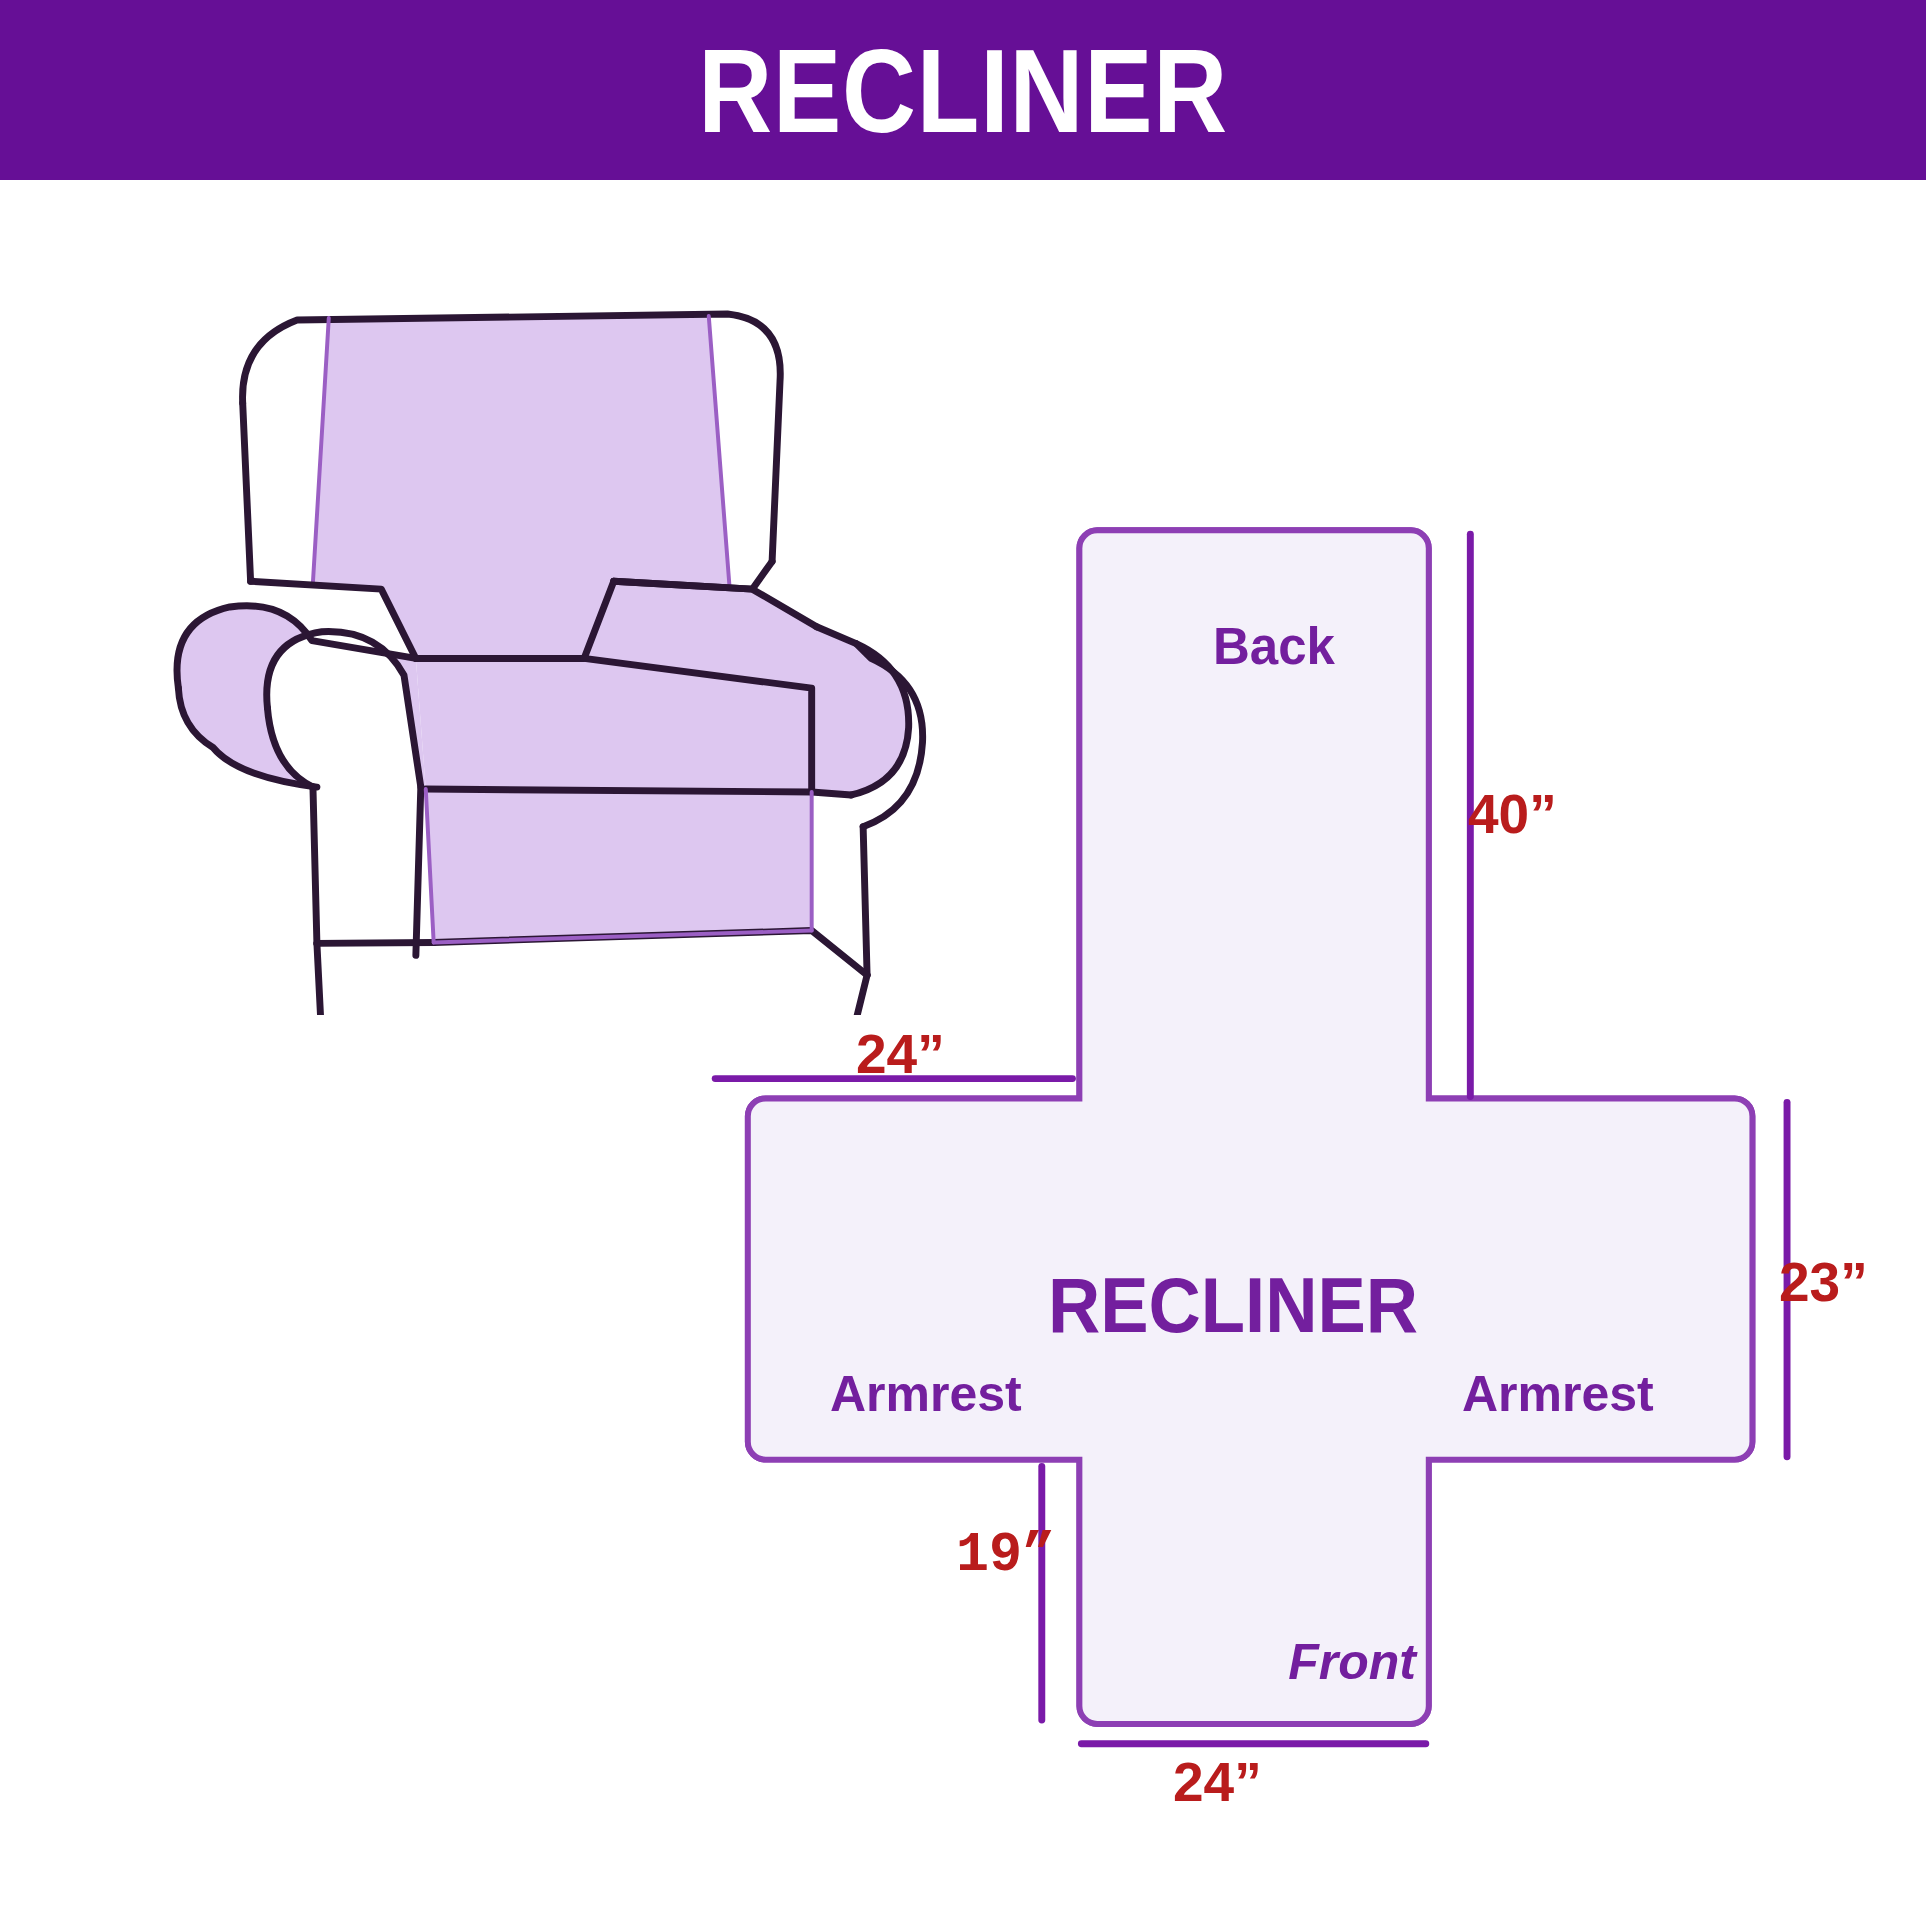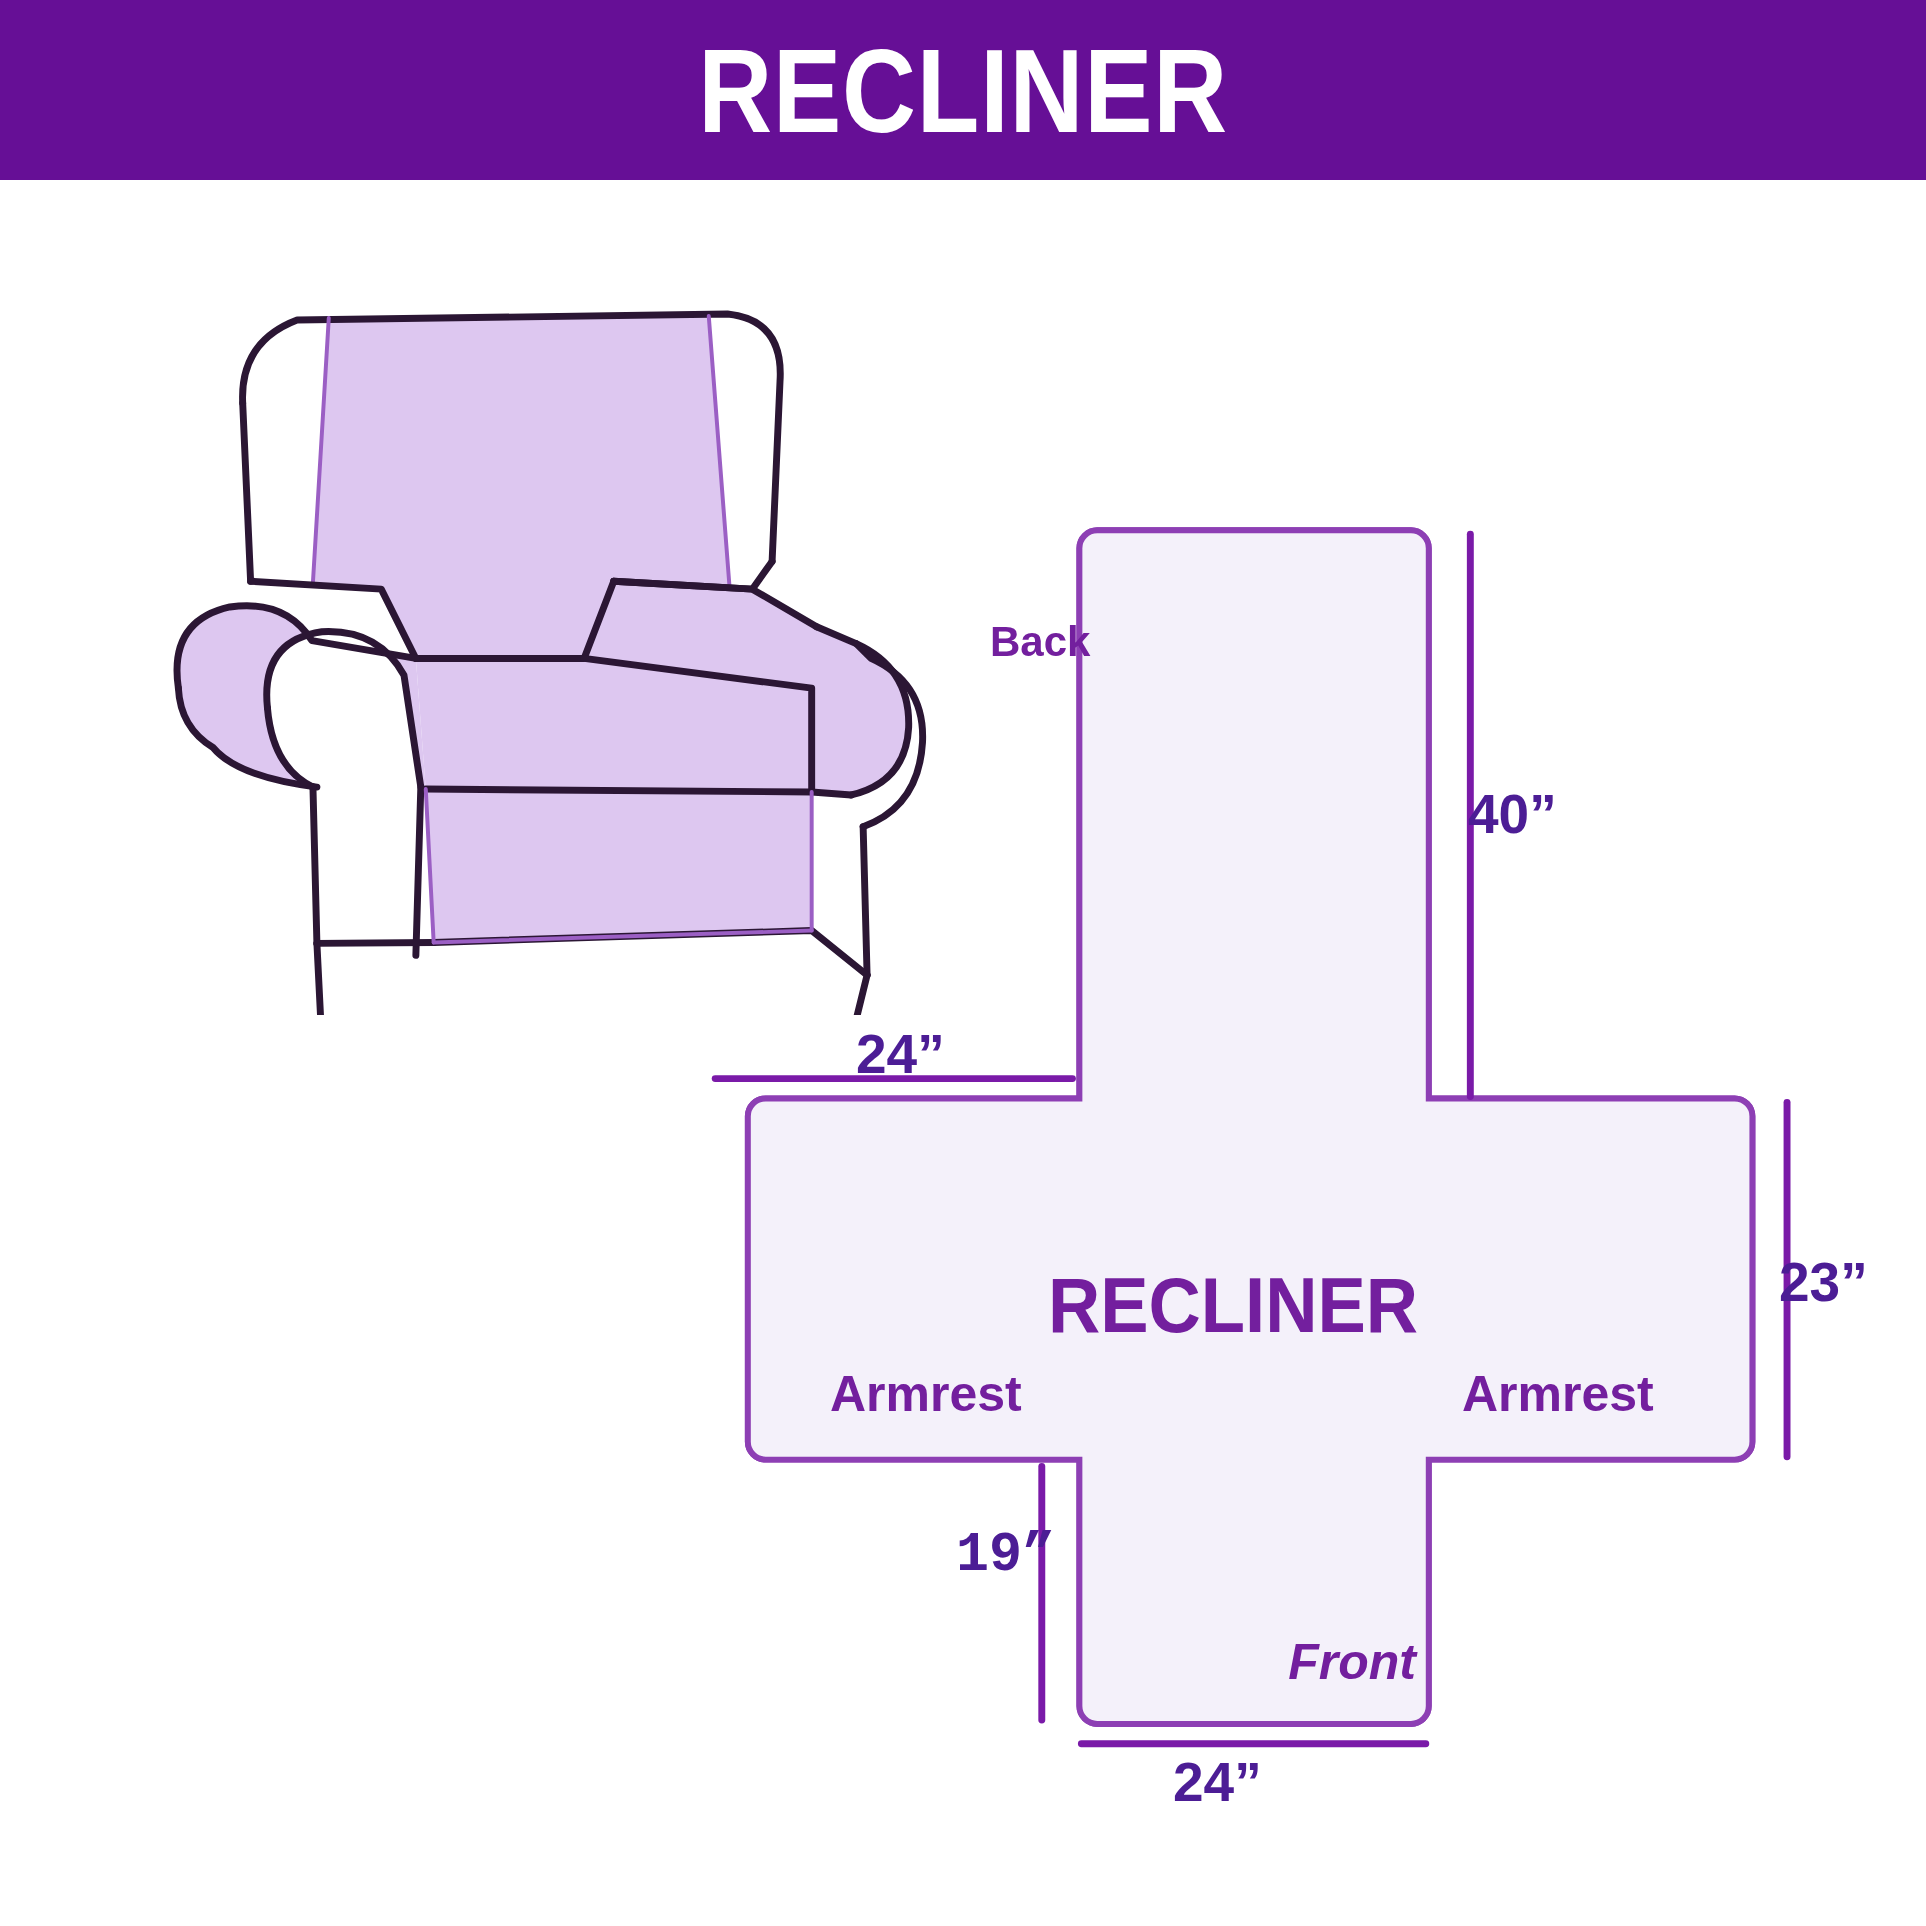--- a/index.html
+++ b/index.html
@@ -61,28 +61,28 @@
   .diagram-label {
     position: absolute;
     color: #731f9e;
     font-family: "Liberation Sans", sans-serif;
     font-weight: bold;
     white-space: nowrap;
     line-height: 1;
   }
   .dim-label {
     position: absolute;
-    color: #4c1d95;
+    color: #b91c1c;
     font-family: "Liberation Sans", sans-serif;
     font-weight: bold;
     white-space: nowrap;
     line-height: 1;
     font-size: 55px;
   }
-  #label-back      { left: 990px; top: 621px;  font-size: 42px; width: 396px; text-align: left; }
+  #label-back      { left: 1076px; top: 621px;  font-size: 51px; width: 396px; text-align: center; }
   #label-recliner  { left: 1035px; top: 1267px; font-size: 77px; width: 396px; text-align: center;
                      transform: scaleX(0.94); transform-origin: center; }
   #label-armrest-left  { left: 830px;  top: 1369px; font-size: 50px; }
   #label-armrest-right { left: 1462px; top: 1369px; font-size: 50px; }
   #label-front     { left: 1074px; top: 1637px; font-size: 50px; width: 342px; text-align: right; font-style: italic; }
 
   #dim-40 { left: 1468px; top: 787px;  }
   #dim-23 { left: 1779px; top: 1255px; }
   #dim-24-top { left: 856px;  top: 1027px; }
   #dim-19 { left: 956px;  top: 1528px; font-family: Liberation Mono, monospace; }

